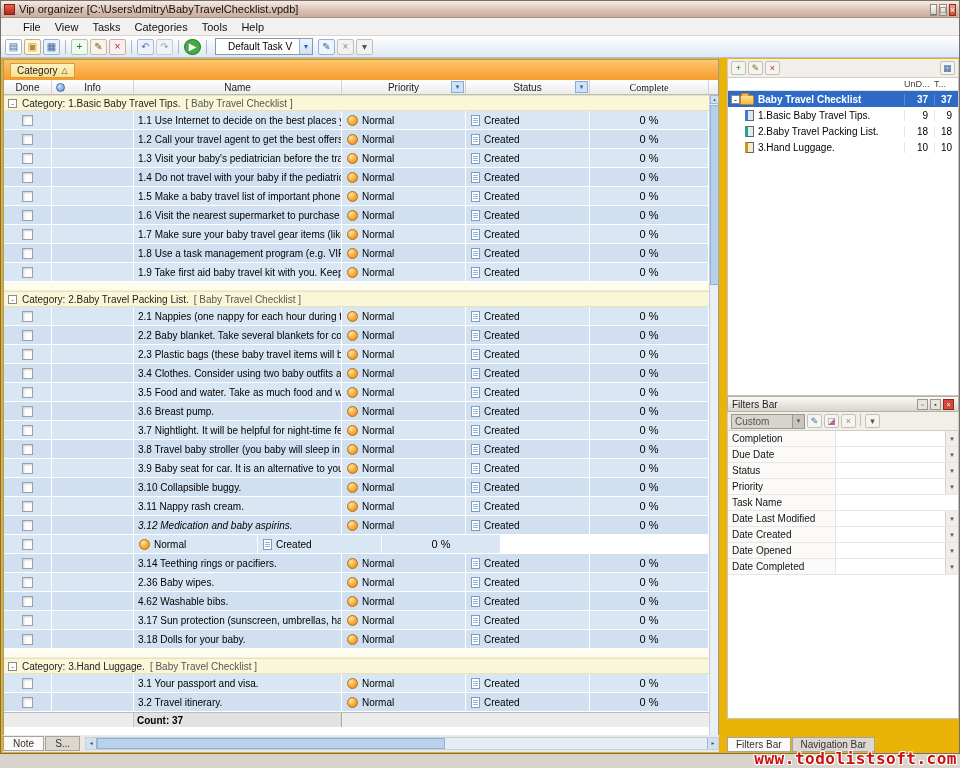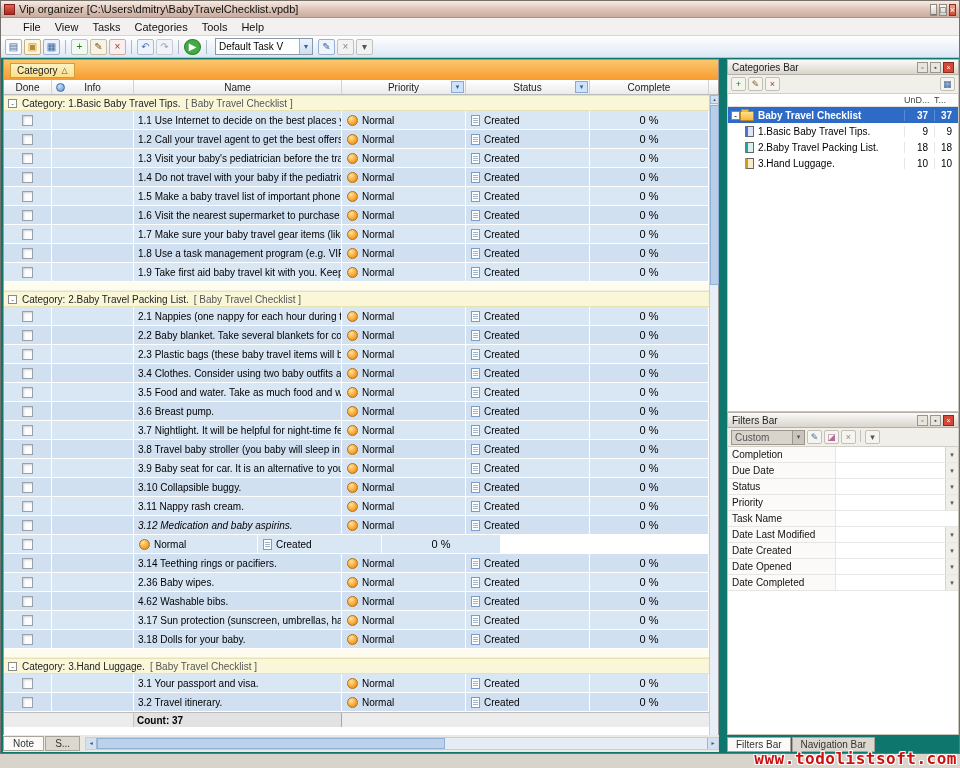--- a/index.html
+++ b/index.html
@@ -2,21 +2,21 @@
 <html><head>
 <meta charset="utf-8">
 <style>
   * { margin:0; padding:0; box-sizing:border-box; }
   body {
     width:960px; height:768px; overflow:hidden; position:relative;
     font-family:"Liberation Sans", sans-serif; font-size:11px;
     background:#d8d4cc;
   }
   #app { position:absolute; left:0; top:0; width:960px; height:754px;
-         background:#0f766e; border:1px solid #76706a; }
+         background:#eab308; border:1px solid #76706a; }
 
   
   .titlebar { height:17px; display:flex; align-items:center; padding:0 3px;
     background:linear-gradient(#f6ece5,#dcc2b5 55%,#c9aca0); border-bottom:1px solid #a89588; }
   .app-icon { width:11px; height:11px; margin-right:4px; border:1px solid #7c2020;
     background:linear-gradient(#e86050,#b02818); }
   .title-text { flex:1; font-size:11px; color:#111; white-space:nowrap; overflow:hidden; }
   .winbtn { width:17px; height:13px; margin-left:2px; border:1px solid #948a82;
     background:linear-gradient(#fcfcfc,#d2cec8); font-size:9px; line-height:11px;
     text-align:center; color:#333; }
@@ -29,21 +29,21 @@
 
   
   .toolbar { height:22px; background:linear-gradient(#ffffff,#dde8f5);
     border-bottom:1px solid #b6c2d2; display:flex; align-items:center; padding:0 4px; gap:2px; }
   .tbicon { width:17px; height:16px; border-radius:2px; display:flex; align-items:center;
     justify-content:center; font-size:10px; border:1px solid transparent; }
   .tbicon.round { border-radius:50%; }
   .tbsep { width:1px; height:14px; background:#afb9c6; margin:0 3px; }
   .tbcombo { width:98px; height:17px; background:#fff; border:1px solid #8a98ac;
     display:flex; align-items:center; font-size:10px; margin:0 3px; }
-  .tbcombo .val { flex:1; padding-left:3px; white-space:nowrap; overflow:hidden; }
+  .tbcombo .val { flex:1; padding-left:12px; white-space:nowrap; overflow:hidden; }
   .tbcombo .arr { width:13px; height:100%; background:linear-gradient(#eef4fc,#cfdef2);
     border-left:1px solid #9ab0cc; font-size:8px; color:#2f5f9f; display:flex;
     align-items:center; justify-content:center; }
 
   
   .grid { position:absolute; left:2px; top:58px; width:716px; height:686px;
     background:#fff; border:1px solid #9a9a9a; }
   .groupband { height:20px; background:linear-gradient(#fdc express,#f79b2e);
     background:linear-gradient(#fdc66c,#f79b2e); display:flex; align-items:center; padding-left:6px; }
   .groupchip { background:linear-gradient(#fef3c2,#fbdf8c); border:1px solid #c9a23e;
@@ -240,21 +240,21 @@
           <span>Name</span>
         </div>
         <div class="gh-cell" style="width: 124px;">
           <span>Priority</span>
           <span class="filterbtn">▾</span>
         </div>
         <div class="gh-cell" style="width: 124px;">
           <span>Status</span>
           <span class="filterbtn">▾</span>
         </div>
-        <div class="gh-cell" style="width: 119px;">
+        <div class="gh-cell" style="width: 119px; font-family: Liberation Serif, serif;">
           <span>Complete</span>
         </div>
       </div>
     <div class="gridbody" id="grid-body">
         <div class="group-row">
           <span class="expander">-</span>
           <span>Category: 1.Basic Baby Travel Tips.</span>
           <span class="group-context">[ Baby Travel Checklist ]</span>
         </div>
         <div class="task-row">
@@ -811,28 +811,20 @@
       <span class="hs-btn">◂</span>
       <span class="hs-thumb"></span>
       <span class="hs-track"></span>
       <span class="hs-btn right">▸</span>
     </span>
   </div>
 
   <div class="rpanel">
 
     <div>
-      <div class="panel-title">
-        <span class="pt-text">Categories Bar</span>
-        <span id="cat-panel-icons" style="display:flex">
-            <span class="pt-icon">▫</span>
-            <span class="pt-icon">▪</span>
-            <span class="pt-icon red">×</span>
-          </span>
-      </div>
       <div class="panel-toolbar" id="cat-toolbar">
           <span class="ptb-icon" style="color: rgb(31, 122, 31);">+</span>
           <span class="ptb-icon" style="color: rgb(122, 92, 30);">✎</span>
           <span class="ptb-icon" style="color: rgb(176, 48, 48);">×</span>
           <span class="ptb-spring"></span>
           <span class="ptb-icon" style="color: rgb(59, 102, 160);">▦</span>
         </div>
       <div class="tree-wrap">
         <div class="tree-cols">
           <span class="tc1">UnD...</span>

